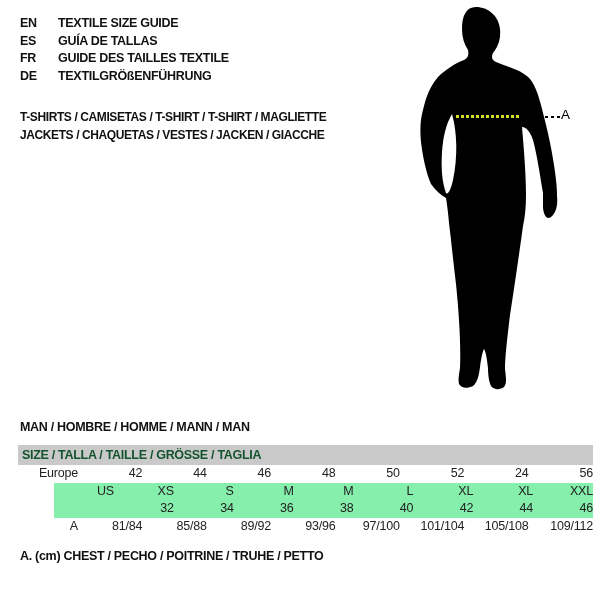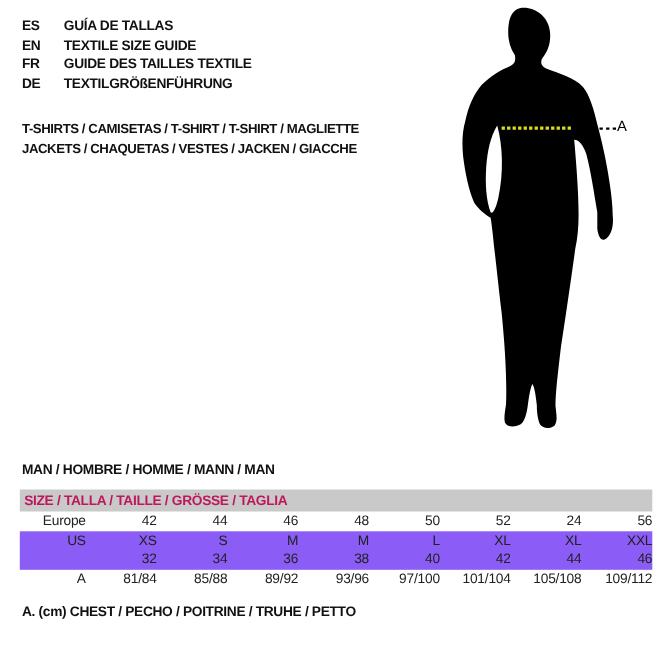--- a/index.html
+++ b/index.html
@@ -19,43 +19,43 @@
   
   .figure-svg{left:400px;top:0px;width:175px;height:395px;}
   .measure-a-label{left:561px;top:107px;font-size:13.5px;font-weight:400;color:#000;}
   
   .section-title{left:20px;top:420px;font-weight:bold;font-size:12.5px;letter-spacing:-0.3px;}
   
   .size-table{left:18px;top:445px;width:575px;}
   .t-header{
     height:20px;line-height:20px;background:#c9c9c9;
     font-weight:bold;font-size:12.5px;letter-spacing:-0.3px;padding-left:4px;
-    box-sizing:border-box;color:#be185d;
+    box-sizing:border-box;color:#14532d;
   }
   .t-row{
     display:grid;grid-template-columns:60px repeat(8,1fr);
     height:17.5px;line-height:17.5px;font-size:12.5px;color:#222;letter-spacing:-0.2px;
   }
-  .t-row.band{background:#8b5cf6;}
+  .t-row.band{background:#86efac;margin-left:36px;}
   .t-label{padding-left:4px;text-align:right;}
   .t-cell{text-align:right;}
   
   .footnote{left:20px;top:549px;font-weight:bold;font-size:12.5px;letter-spacing:-0.3px;}
 </style>
 </head>
 <body>
 
 <div class="abs lang-list">
   <div class="lang-row">
+    <span class="lang-code">EN</span>
+    <span class="lang-label">TEXTILE SIZE GUIDE</span>
+  </div>
+  <div class="lang-row">
     <span class="lang-code">ES</span>
     <span class="lang-label">GUÍA DE TALLAS</span>
-  </div>
-  <div class="lang-row">
-    <span class="lang-code">EN</span>
-    <span class="lang-label">TEXTILE SIZE GUIDE</span>
   </div>
   <div class="lang-row">
     <span class="lang-code">FR</span>
     <span class="lang-label">GUIDE DES TAILLES TEXTILE</span>
   </div>
   <div class="lang-row">
     <span class="lang-code">DE</span>
     <span class="lang-label">TEXTILGRÖßENFÜHRUNG</span>
   </div>
 </div>

